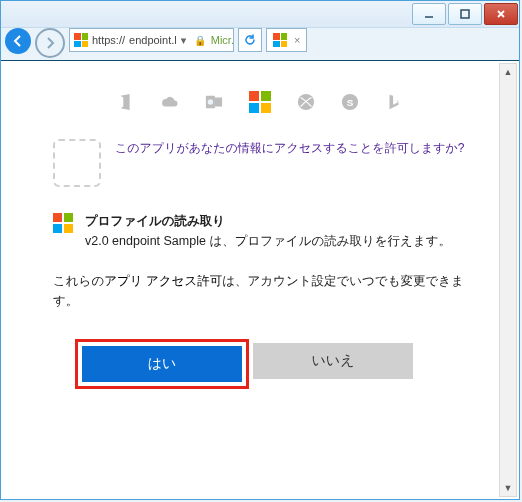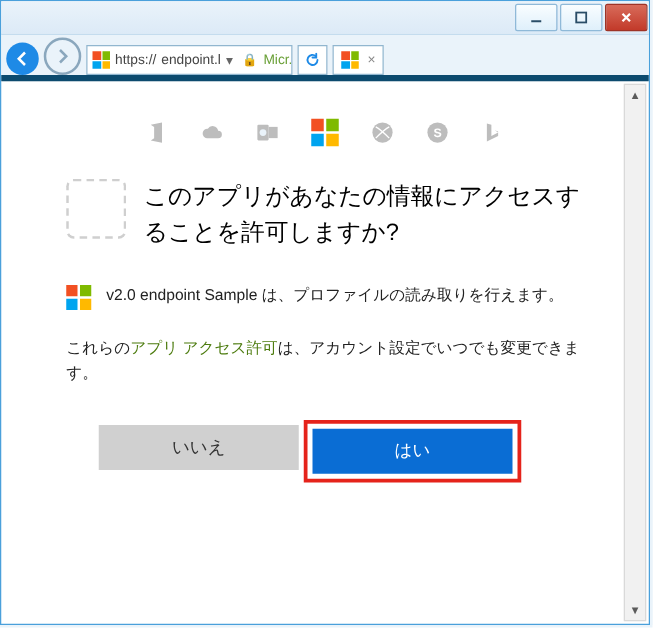--- a/index.html
+++ b/index.html
@@ -5,21 +5,21 @@
   html,body{margin:0;padding:0;font-family:"Segoe UI","Meiryo","MS PGothic",sans-serif;font-size:13px;color:#222;background:#eaf3fa;}
   .window{width:520px;height:500px;border:1px solid #4aa0db;background:#fff;display:flex;flex-direction:column;box-sizing:border-box;}
   
   .titlebar{height:26px;background:linear-gradient(#eaf3fa,#dceaf7);display:flex;align-items:stretch;justify-content:flex-end;border-bottom:1px solid #c4dcee;}
   .titlebar .spacer{flex:1;}
   .tbtn{width:32px;display:flex;align-items:center;justify-content:center;border:1px solid #8fb9d8;margin:2px 1px;border-radius:2px;font-size:11px;color:#2a4d67;background:linear-gradient(#f9fdff,#dff0fb);}
   .tbtn.close{background:linear-gradient(#d86b5a,#c23a2a);border-color:#9e3326;}
   .tbtn.close svg path{stroke:#fff;}
   .tbtn svg{width:10px;height:10px;}
   
-  .navbar{height:32px;display:flex;align-items:flex-end;padding:0 4px;background:#eaf3fa;border-bottom:5px solid #0c4a6e;gap:4px;}
+  .navbar{height:32px;display:flex;align-items:flex-start;padding:0 4px;background:#eaf3fa;border-bottom:1px solid #0c4a6e;gap:4px;}
   .circlebtn{width:26px;height:26px;border-radius:50%;display:flex;align-items:center;justify-content:center;}
   .circlebtn.back{background:#1e8ae6;color:#fff;}
   .circlebtn.fwd{border:2px solid #8aa7bd;}
   .circlebtn svg{width:14px;height:14px;}
   .addr{flex:0 0 155px;height:22px;border:1px solid #91b6cf;background:#fff;display:flex;align-items:center;padding:0 4px;font-size:11px;color:#444;gap:4px;overflow:hidden;white-space:nowrap;}
   .addr .lock{color:#6aa037;font-size:10px;}
   .addr .domain{color:#6aa037;}
   .addr .sep{width:1px;height:14px;background:#c4dcee;}
   .addr .dd{color:#666;}
   .reload{width:22px;height:22px;border:1px solid #91b6cf;background:#fff;display:flex;align-items:center;justify-content:center;}
@@ -36,28 +36,28 @@
   .doc{flex:1;overflow:auto;position:relative;}
   .doc-inner{padding:24px 52px 30px 52px;}
   
   .svc-row{display:flex;align-items:center;justify-content:center;gap:26px;margin:6px 0 26px;}
   .svc-row .svc{width:18px;height:18px;display:flex;align-items:center;justify-content:center;}
   .svc-row .svc svg{fill:#bdbdbd;}
   .svc-row .mslogo{width:22px;height:22px;gap:2px;}
   
   .head{display:flex;align-items:flex-start;gap:14px;margin-bottom:24px;}
   .appicon{width:44px;height:44px;border:2px dashed #cfcfcf;border-radius:6px;flex:0 0 auto;}
-  .headline{font-size:19px;line-height:1.55;color:#000000;}
+  .headline{font-size:12px;line-height:1.55;color:#4c1d95;}
   .req{font-size:13px;line-height:1.6;margin-bottom:22px;}
   .req b,.perm-title{font-weight:700;}
   .perm{display:flex;align-items:flex-start;gap:12px;margin-bottom:20px;}
   .perm .mslogo{width:20px;height:20px;gap:2px;margin-top:2px;}
   .perm-body{font-size:12.5px;line-height:1.6;}
   .note{font-size:12.5px;line-height:1.6;margin-bottom:28px;}
-  .note a{color:#4d7c0f;text-decoration:none;text-align:center;}
+  .note a{color:#000000;text-decoration:none;text-align:center;}
   
   .btnrow{display:flex;gap:0;margin-left:22px;}
   .btnwrap{padding:4px;}
   .btnwrap.hl{border:3px solid #e5231b;}
   .btn{width:160px;height:36px;display:flex;align-items:center;justify-content:center;font-size:14px;cursor:pointer;}
   .btn.yes{background:#0a6dd4;color:#fff;}
   .btn.no{background:#d0d0d0;color:#333;}
   
   .sb{position:absolute;right:2px;top:2px;bottom:2px;width:16px;background:#f1f1f1;border:1px solid #d9d9d9;display:flex;flex-direction:column;align-items:center;}
   .sb .arrow{height:16px;width:100%;display:flex;align-items:center;justify-content:center;color:#5b5b5b;font-size:9px;}
@@ -185,34 +185,35 @@
 
 
       <div class="perm">
         <span class="mslogo">
             <span></span>
             <span></span>
             <span></span>
             <span></span>
           </span>
         <div class="perm-body">
+          <div class="perm-title">プロファイルの読み取り</div>
           <div>v2.0 endpoint Sample は、プロファイルの読み取りを行えます。</div>
         </div>
       </div>
 
       <div class="note">
         <span>これらの</span><a href="#">アプリ アクセス許可</a><span>は、アカウント設定でいつでも変更できます。</span>
       </div>
 
       <div class="btnrow">
+        <div class="btnwrap hl">
+          <div class="btn yes">はい</div>
+        </div>
         <div class="btnwrap">
           <div class="btn no">いいえ</div>
-        </div>
-        <div class="btnwrap hl">
-          <div class="btn yes">はい</div>
         </div>
       </div>
 
     </div>
 
     <div class="sb">
       <div class="arrow">▲</div>
       <div class="track"></div>
       <div class="arrow">▼</div>
     </div>

